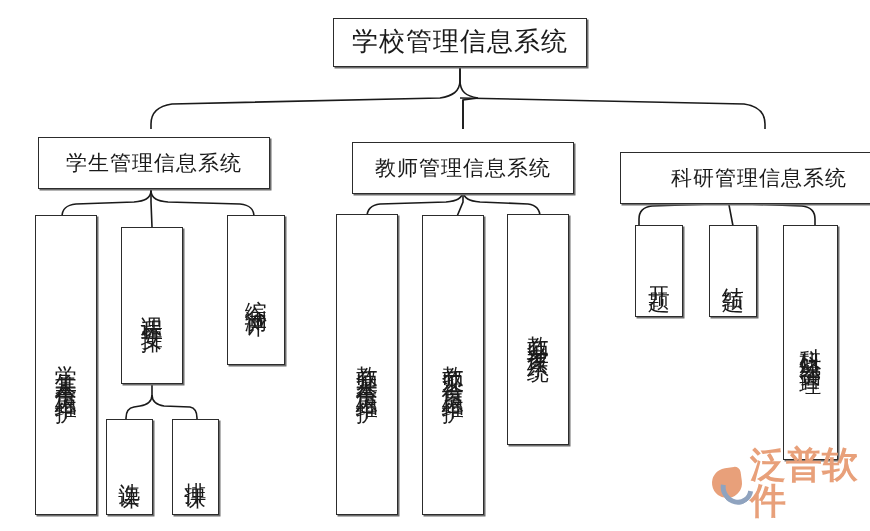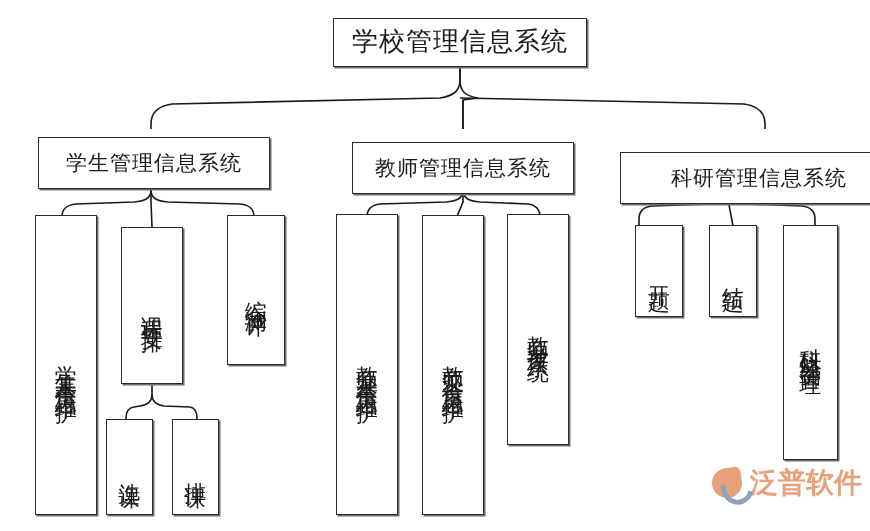--- a/index.html
+++ b/index.html
@@ -103,21 +103,21 @@
     width: 22px;
     height: 24px;
     border: 5px solid #8fa3bf;
     border-radius: 50%;
     border-top-color: transparent;
     border-right-color: transparent;
     transform: rotate(-35deg);
   }
   #watermark .wm-name {
     font-family: "Liberation Sans", "DejaVu Sans", sans-serif;
-    font-size: 28px;
+    font-size: 36px;
     font-weight: bold;
     color: #e8a07a;
     letter-spacing: 0px;
     line-height: 1;
   }
   #watermark .wm-url {
     font-family: "Liberation Serif", "DejaVu Serif", serif;
     font-size: 15px;
     font-weight: bold;
     color: #e8a07a;

